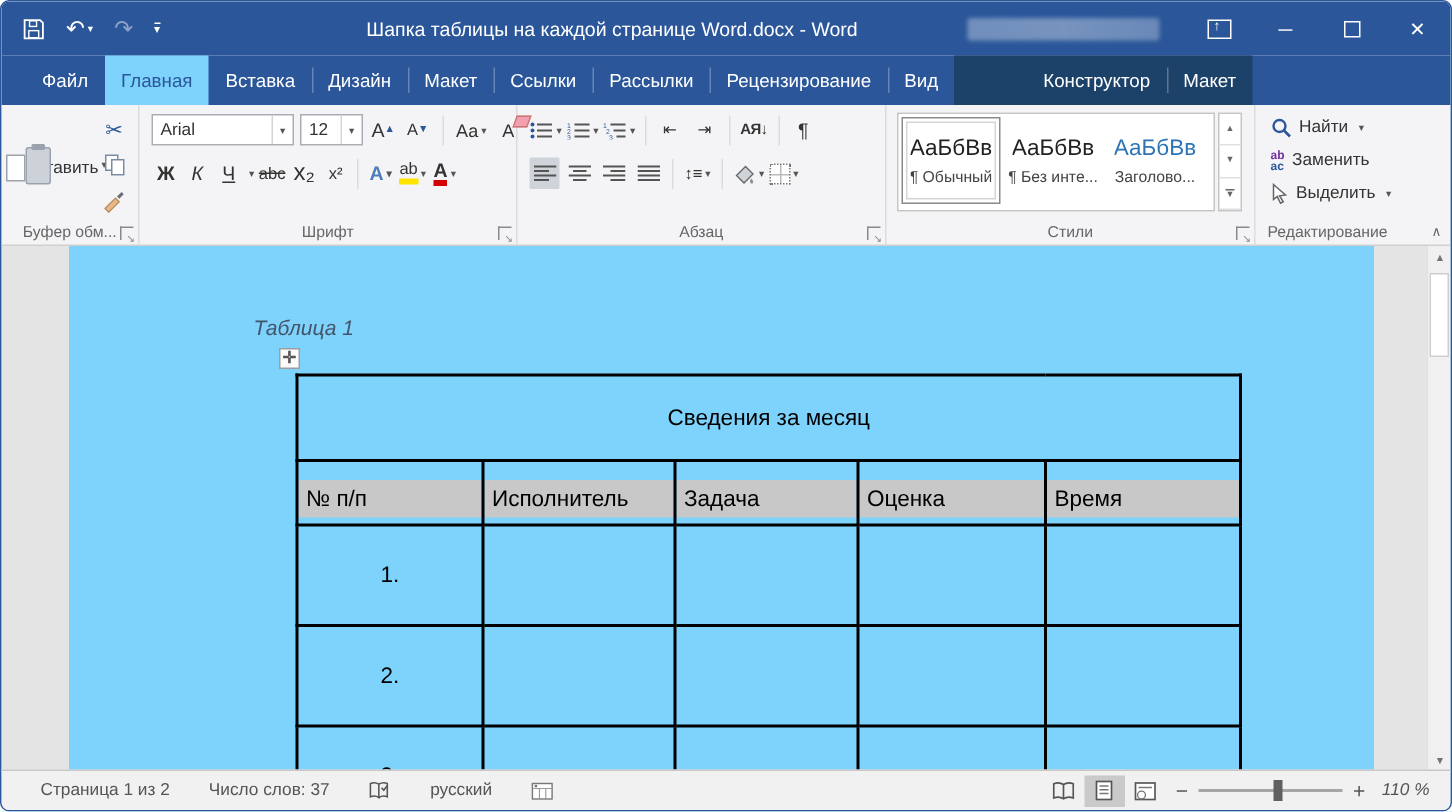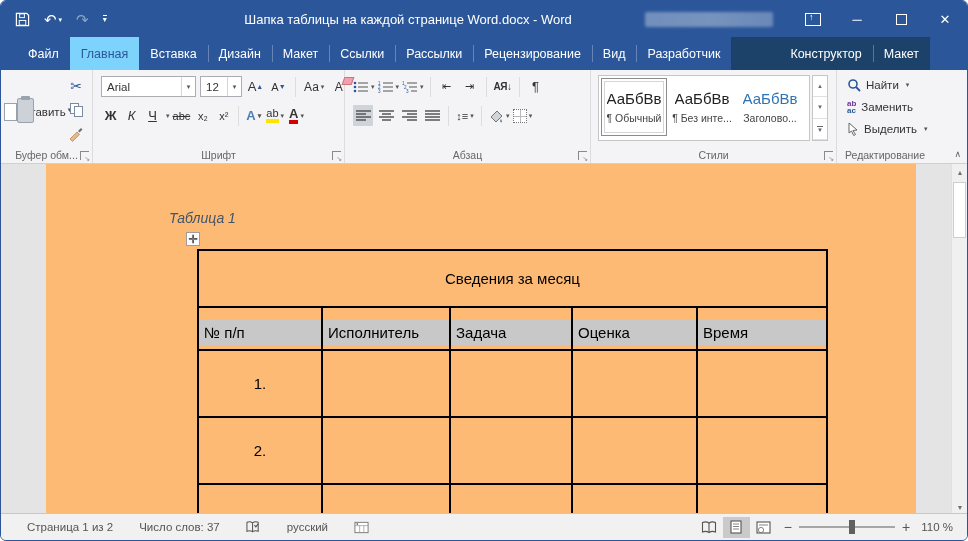--- a/index.html
+++ b/index.html
@@ -119,21 +119,21 @@
 
   
   .g-edit { width:132px; border-right:none; }
   .edit-item { position:absolute; left:10px; display:flex; align-items:center; gap:5px; font-size:11.5px; color:#333; }
   .collapse { position:absolute; right:8px; bottom:4px; font-size:9px; color:#666; }
   .abac { font-size:8px; line-height:7px; font-weight:bold; text-align:left; }
   .abac .l1 { color:#7030a0; } .abac .l2 { color:#2b579a; }
 
   
   .docarea { position:absolute; left:0; top:163px; width:100%; height:351px; background:#e4e4e4; overflow:hidden; }
-  .page { position:absolute; left:45px; top:0; width:870px; height:100%; background:#fdba74; }
+  .page { position:absolute; left:45px; top:0; width:870px; height:100%; background:#7dd3fc; }
   .caption { position:absolute; left:123px; top:46px; font-style:italic; font-size:14px; color:#44546a; }
   .move-handle { position:absolute; left:140px; top:68px; width:14px; height:14px; background:#fbfbfb;
                  border:1px solid #9e9e9e; display:flex; align-items:center; justify-content:center;
                  font-size:11px; color:#555; font-weight:bold; line-height:1; }
   .doc-table { position:absolute; left:151px; top:85px; width:629px; border-collapse:collapse;
                table-layout:fixed; font-size:15px; color:#000; }
   .doc-table td, .doc-table th { border:2px solid #000; font-weight:normal; padding:0; }
   .t-title { height:57px; text-align:center; vertical-align:middle; }
   .t-head { height:43px; vertical-align:bottom; }
   .t-head .hl { background:#c8c8c8; height:25px; line-height:25px; text-align:left; padding-left:5px;
@@ -151,21 +151,21 @@
   
   .statusbar { position:absolute; left:0; bottom:0; width:100%; height:27px; background:#f1f1f2;
                border-top:1px solid #c7c7c7; display:flex; align-items:center; font-size:11.5px; color:#555; }
   .sb-item { margin-left:26px; white-space:nowrap; display:flex; align-items:center; gap:4px; }
   .sb-spacer { flex:1; }
   .view-btn { width:27px; height:21px; display:flex; align-items:center; justify-content:center; }
   .view-btn.sel { background:#cacaca; }
   .zoom-out,.zoom-in { font-size:14px; color:#555; padding:0 7px; }
   .zoom-track { position:relative; width:96px; height:2px; background:#a6a6a6; }
   .zoom-thumb { position:absolute; left:52%; top:-6px; width:6px; height:14px; background:#606060; }
-  .zoom-val { margin:0 14px 0 4px; }
+  .zoom-val { margin:0 14px 0 4px;font-style:italic; }
   svg { display:block; }
 </style>
 </head>
 <body>
 
 <div class="window">
 
   <div class="titlebar">
     <div class="qat">
       <span class="ic">
@@ -201,21 +201,20 @@
   <div class="tabrow">
     <div class="tab" style="margin-left:16px">Файл</div>
     <div class="tab active">Главная</div>
     <div class="tab">Вставка</div>
     <div class="tab">Дизайн</div>
     <div class="tab">Макет</div>
     <div class="tab">Ссылки</div>
     <div class="tab">Рассылки</div>
     <div class="tab">Рецензирование</div>
     <div class="tab">Вид</div>
-    <div class="tab">Разработчик</div>
     <div class="ctx-group">
       <div class="tab">Конструктор</div>
       <div class="tab">Макет</div>
     </div>
     <div class="assistant">
       
       
     </div>
     <div class="tab-spacer"></div>
 
@@ -280,21 +279,21 @@
         <span class="fbtn eraser">
             <span>А</span>
           </span>
       </div>
       <div class="font-row2">
         <span class="fbtn" style="font-weight:bold">Ж</span>
         <span class="fbtn" style="font-style:italic">К</span>
         <span class="fbtn u-line">Ч</span>
         <span class="dd">▾</span>
         <span class="fbtn s-line">abc</span>
-        <span class="fbtn" style="font-size:11px">x₂</span>
+        <span class="fbtn" style="font-size:16px">x₂</span>
         <span class="fbtn" style="font-size:11px">x²</span>
         <span class="vsep"></span>
         <span class="fbtn fx-a">
             <span>А</span>
             <span class="dd">▾</span>
           </span>
         <span class="fbtn">
             <span class="bar-yellow">ab</span>
             <span class="dd">▾</span>
           </span>

